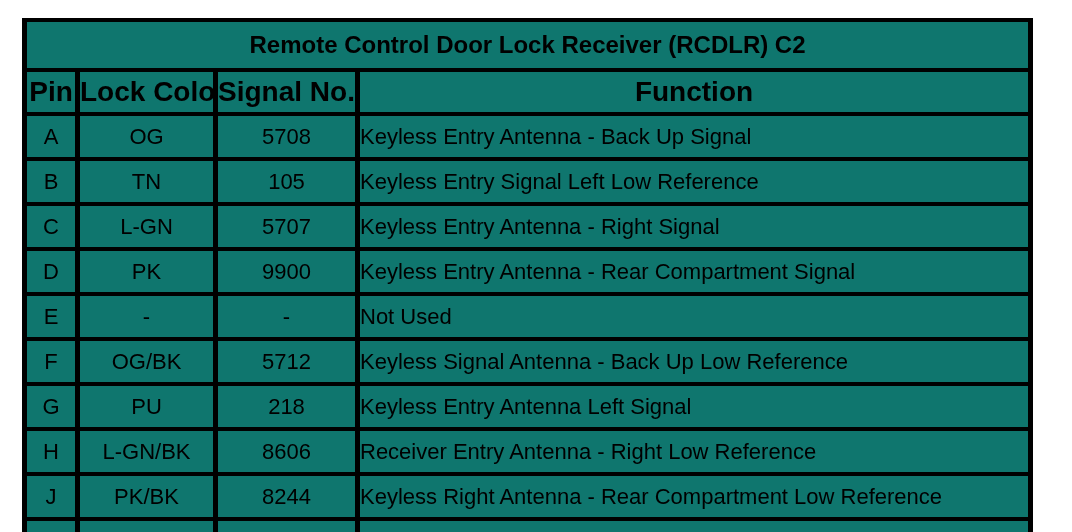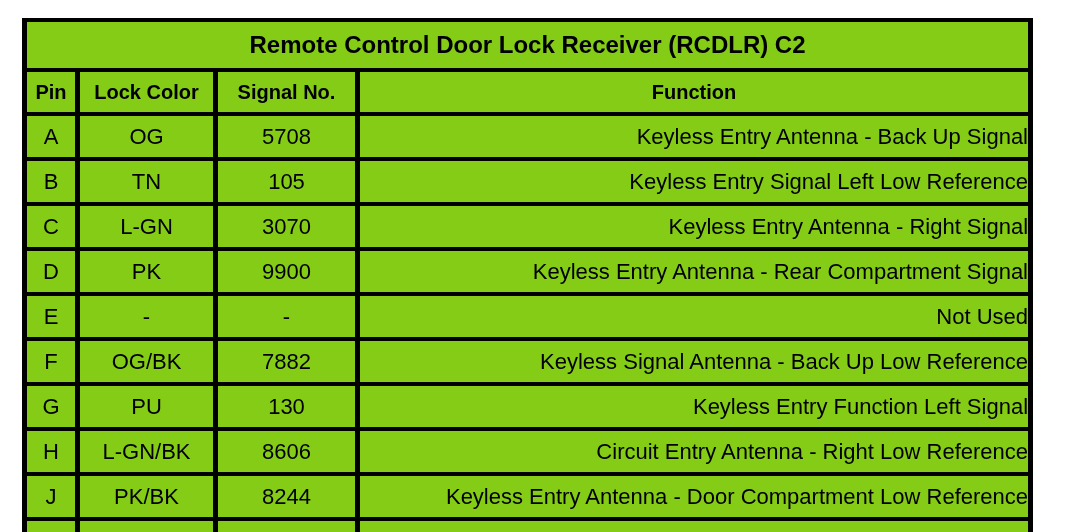--- a/index.html
+++ b/index.html
@@ -21,45 +21,45 @@
     width: 1006px;
     border-collapse: collapse;
     table-layout: fixed;
     background: #ffffff;
   }
   table.pinout th,
   table.pinout td {
     border: 4px solid #000000;
     border-left-width: 5px;
     border-right-width: 5px;
-    background: #84cc16;
+    background: #0f766e;
     overflow: hidden;
     white-space: nowrap;
     padding: 0;
     vertical-align: middle;
   }
   th.title-cell {
     height: 46px;
     font-size: 24px;
     font-weight: bold;
     text-align: center;
   }
   tr.header-row th {
     height: 40px;
-    font-size: 20px;
+    font-size: 28px;
     font-weight: bold;
     text-align: center;
   }
   tbody td {
     height: 41px;
     font-size: 22px;
     font-weight: normal;
   }
   .col-center { text-align: center; }
-  .col-function { text-align: right; padding-left: 6px; }
+  .col-function { text-align: left; padding-left: 6px; }
 </style>
 </head>
 <body>
 
 <table class="pinout">
   <colgroup>
     <col style="width:53px">
     <col style="width:138px">
     <col style="width:142px">
     <col style="width:673px">
@@ -84,58 +84,58 @@
       </tr>
       <tr>
         <td class="col-center">B</td>
         <td class="col-center">TN</td>
         <td class="col-center">105</td>
         <td class="col-function">Keyless Entry Signal Left Low Reference</td>
       </tr>
       <tr>
         <td class="col-center">C</td>
         <td class="col-center">L-GN</td>
-        <td class="col-center">3070</td>
+        <td class="col-center">5707</td>
         <td class="col-function">Keyless Entry Antenna - Right Signal</td>
       </tr>
       <tr>
         <td class="col-center">D</td>
         <td class="col-center">PK</td>
         <td class="col-center">9900</td>
         <td class="col-function">Keyless Entry Antenna - Rear Compartment Signal</td>
       </tr>
       <tr>
         <td class="col-center">E</td>
         <td class="col-center">-</td>
         <td class="col-center">-</td>
         <td class="col-function">Not Used</td>
       </tr>
       <tr>
         <td class="col-center">F</td>
         <td class="col-center">OG/BK</td>
-        <td class="col-center">7882</td>
+        <td class="col-center">5712</td>
         <td class="col-function">Keyless Signal Antenna - Back Up Low Reference</td>
       </tr>
       <tr>
         <td class="col-center">G</td>
         <td class="col-center">PU</td>
-        <td class="col-center">130</td>
-        <td class="col-function">Keyless Entry Function Left Signal</td>
+        <td class="col-center">218</td>
+        <td class="col-function">Keyless Entry Antenna Left Signal</td>
       </tr>
       <tr>
         <td class="col-center">H</td>
         <td class="col-center">L-GN/BK</td>
         <td class="col-center">8606</td>
-        <td class="col-function">Circuit Entry Antenna - Right Low Reference</td>
+        <td class="col-function">Receiver Entry Antenna - Right Low Reference</td>
       </tr>
       <tr>
         <td class="col-center">J</td>
         <td class="col-center">PK/BK</td>
         <td class="col-center">8244</td>
-        <td class="col-function">Keyless Entry Antenna - Door Compartment Low Reference</td>
+        <td class="col-function">Keyless Right Antenna - Rear Compartment Low Reference</td>
       </tr>
       <tr>
         <td class="col-center">K</td>
         <td class="col-center">-</td>
         <td class="col-center">-</td>
         <td class="col-function">Not Used</td>
       </tr>
     </tbody>
 </table>
 

